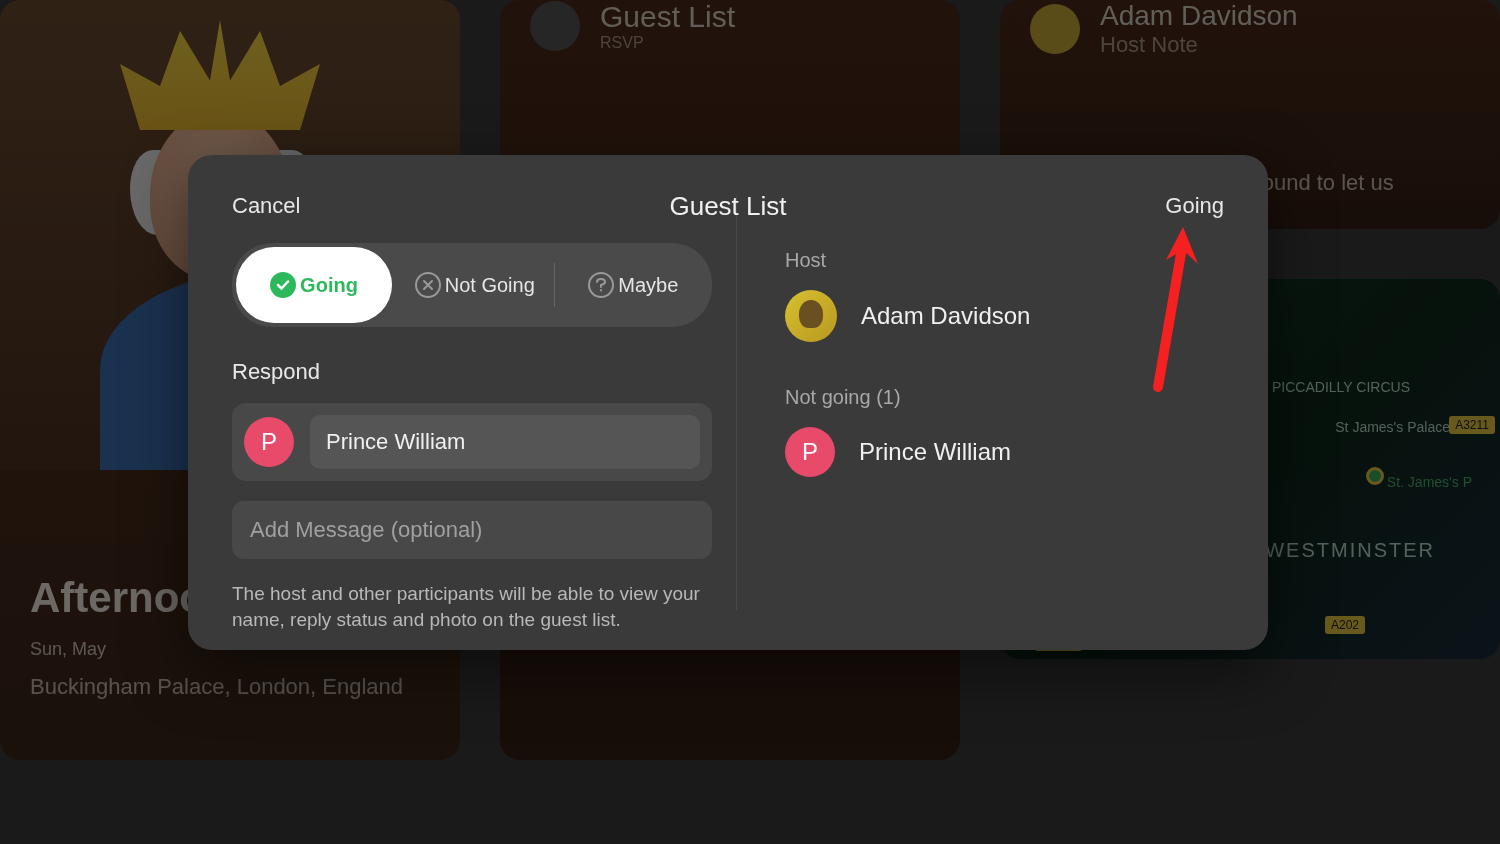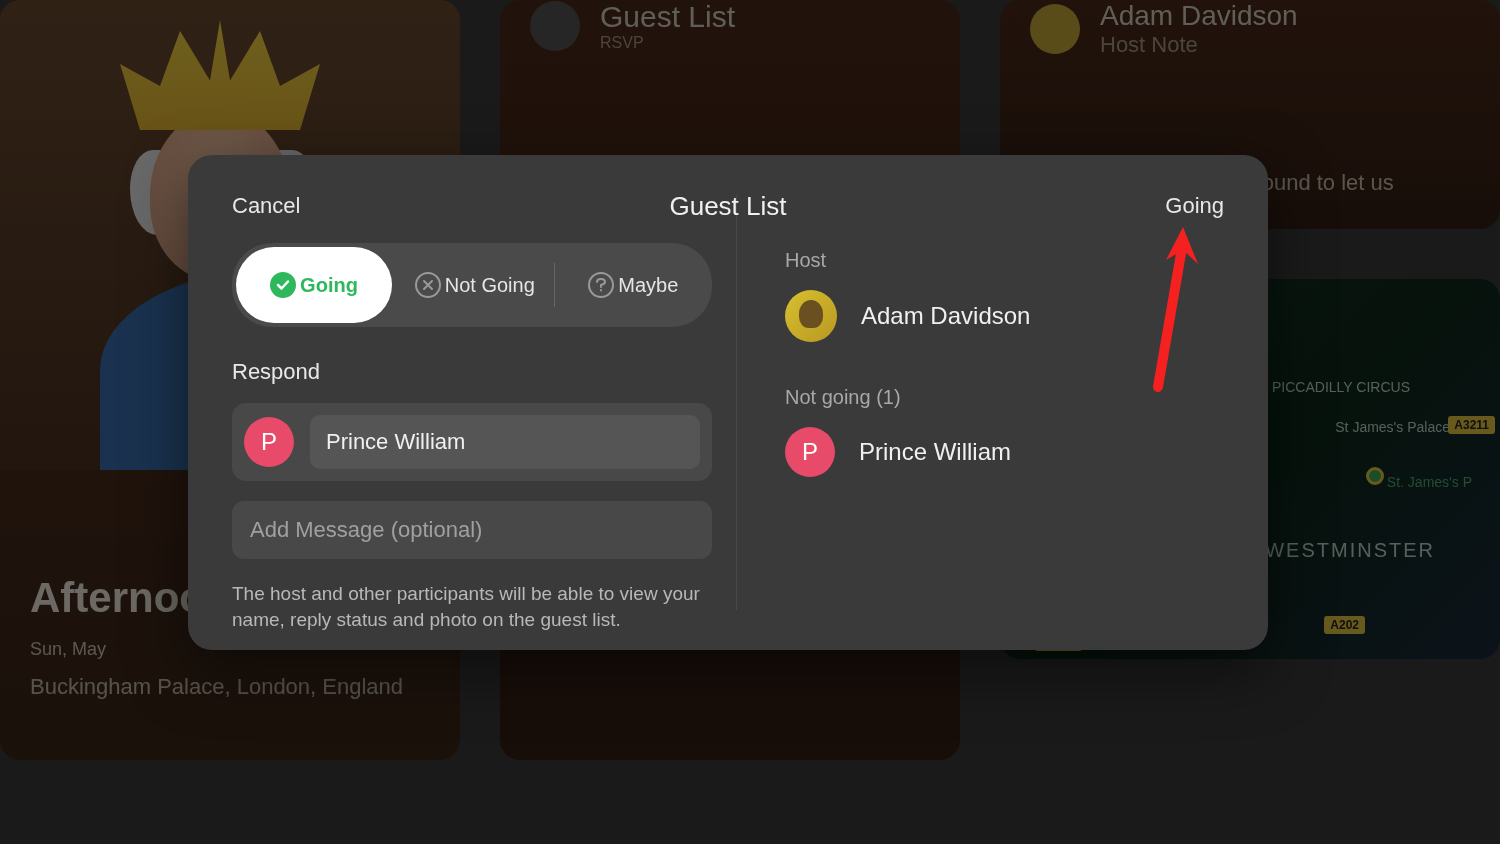--- a/index.html
+++ b/index.html
@@ -223,21 +223,21 @@
     .map-label-2 { top: 140px; right: 50px; }
     .map-label-3 { top: 195px; right: 28px; color: #4aac6a; }
     .map-label-4 { top: 260px; right: 65px; font-size: 20px; letter-spacing: 2px; }
     .map-label-5 { bottom: 22px; left: 25px; font-size: 13px; }
     
     .map-badge {
       position: absolute;
       background: #e8c840;
       color: #222;
       font-size: 12px;
-      font-weight: 700;
+      font-weight: 400;
       padding: 2px 6px;
       border-radius: 3px;
     }
     
     .map-badge-1 { top: 137px; right: 5px; }
     .map-badge-2 { bottom: 25px; right: 135px; }
     .map-badge-3 { bottom: 8px; left: 35px; }
     
     .map-pin {
       position: absolute;

